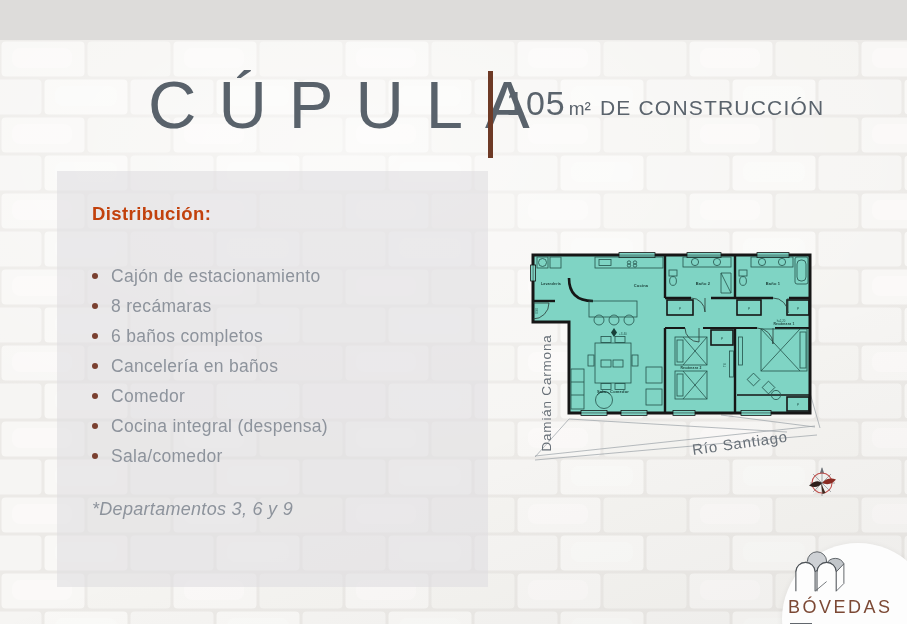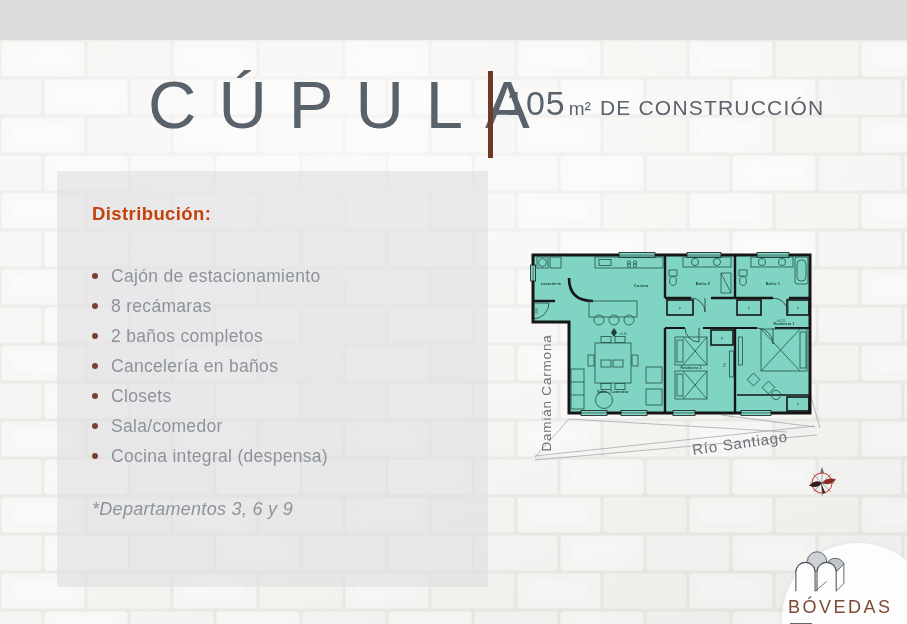--- a/index.html
+++ b/index.html
@@ -117,37 +117,37 @@
       <li>
           <span class="dot"></span>
           <span>Cajón de estacionamiento</span>
         </li>
       <li>
           <span class="dot"></span>
           <span>8 recámaras</span>
         </li>
       <li>
           <span class="dot"></span>
-          <span>2 baños completos</span>
+          <span>6 baños completos</span>
         </li>
       <li>
           <span class="dot"></span>
           <span>Cancelería en baños</span>
         </li>
       <li>
           <span class="dot"></span>
-          <span>Closets</span>
+          <span>Comedor</span>
+        </li>
+      <li>
+          <span class="dot"></span>
+          <span>Cocina integral (despensa)</span>
         </li>
       <li>
           <span class="dot"></span>
           <span>Sala/comedor</span>
-        </li>
-      <li>
-          <span class="dot"></span>
-          <span>Cocina integral (despensa)</span>
         </li>
     </ul>
     <div class="footnote">*Departamentos 3, 6 y 9</div>
   </div>
 
   <div class="planwrap">
     <svg width="382" height="260" viewBox="0 0 382 260" xmlns="http://www.w3.org/2000/svg">
 
       <g stroke="#9aa0a6" stroke-width="0.7" fill="none">
         <path d="M44,176 L10,214"></path>

